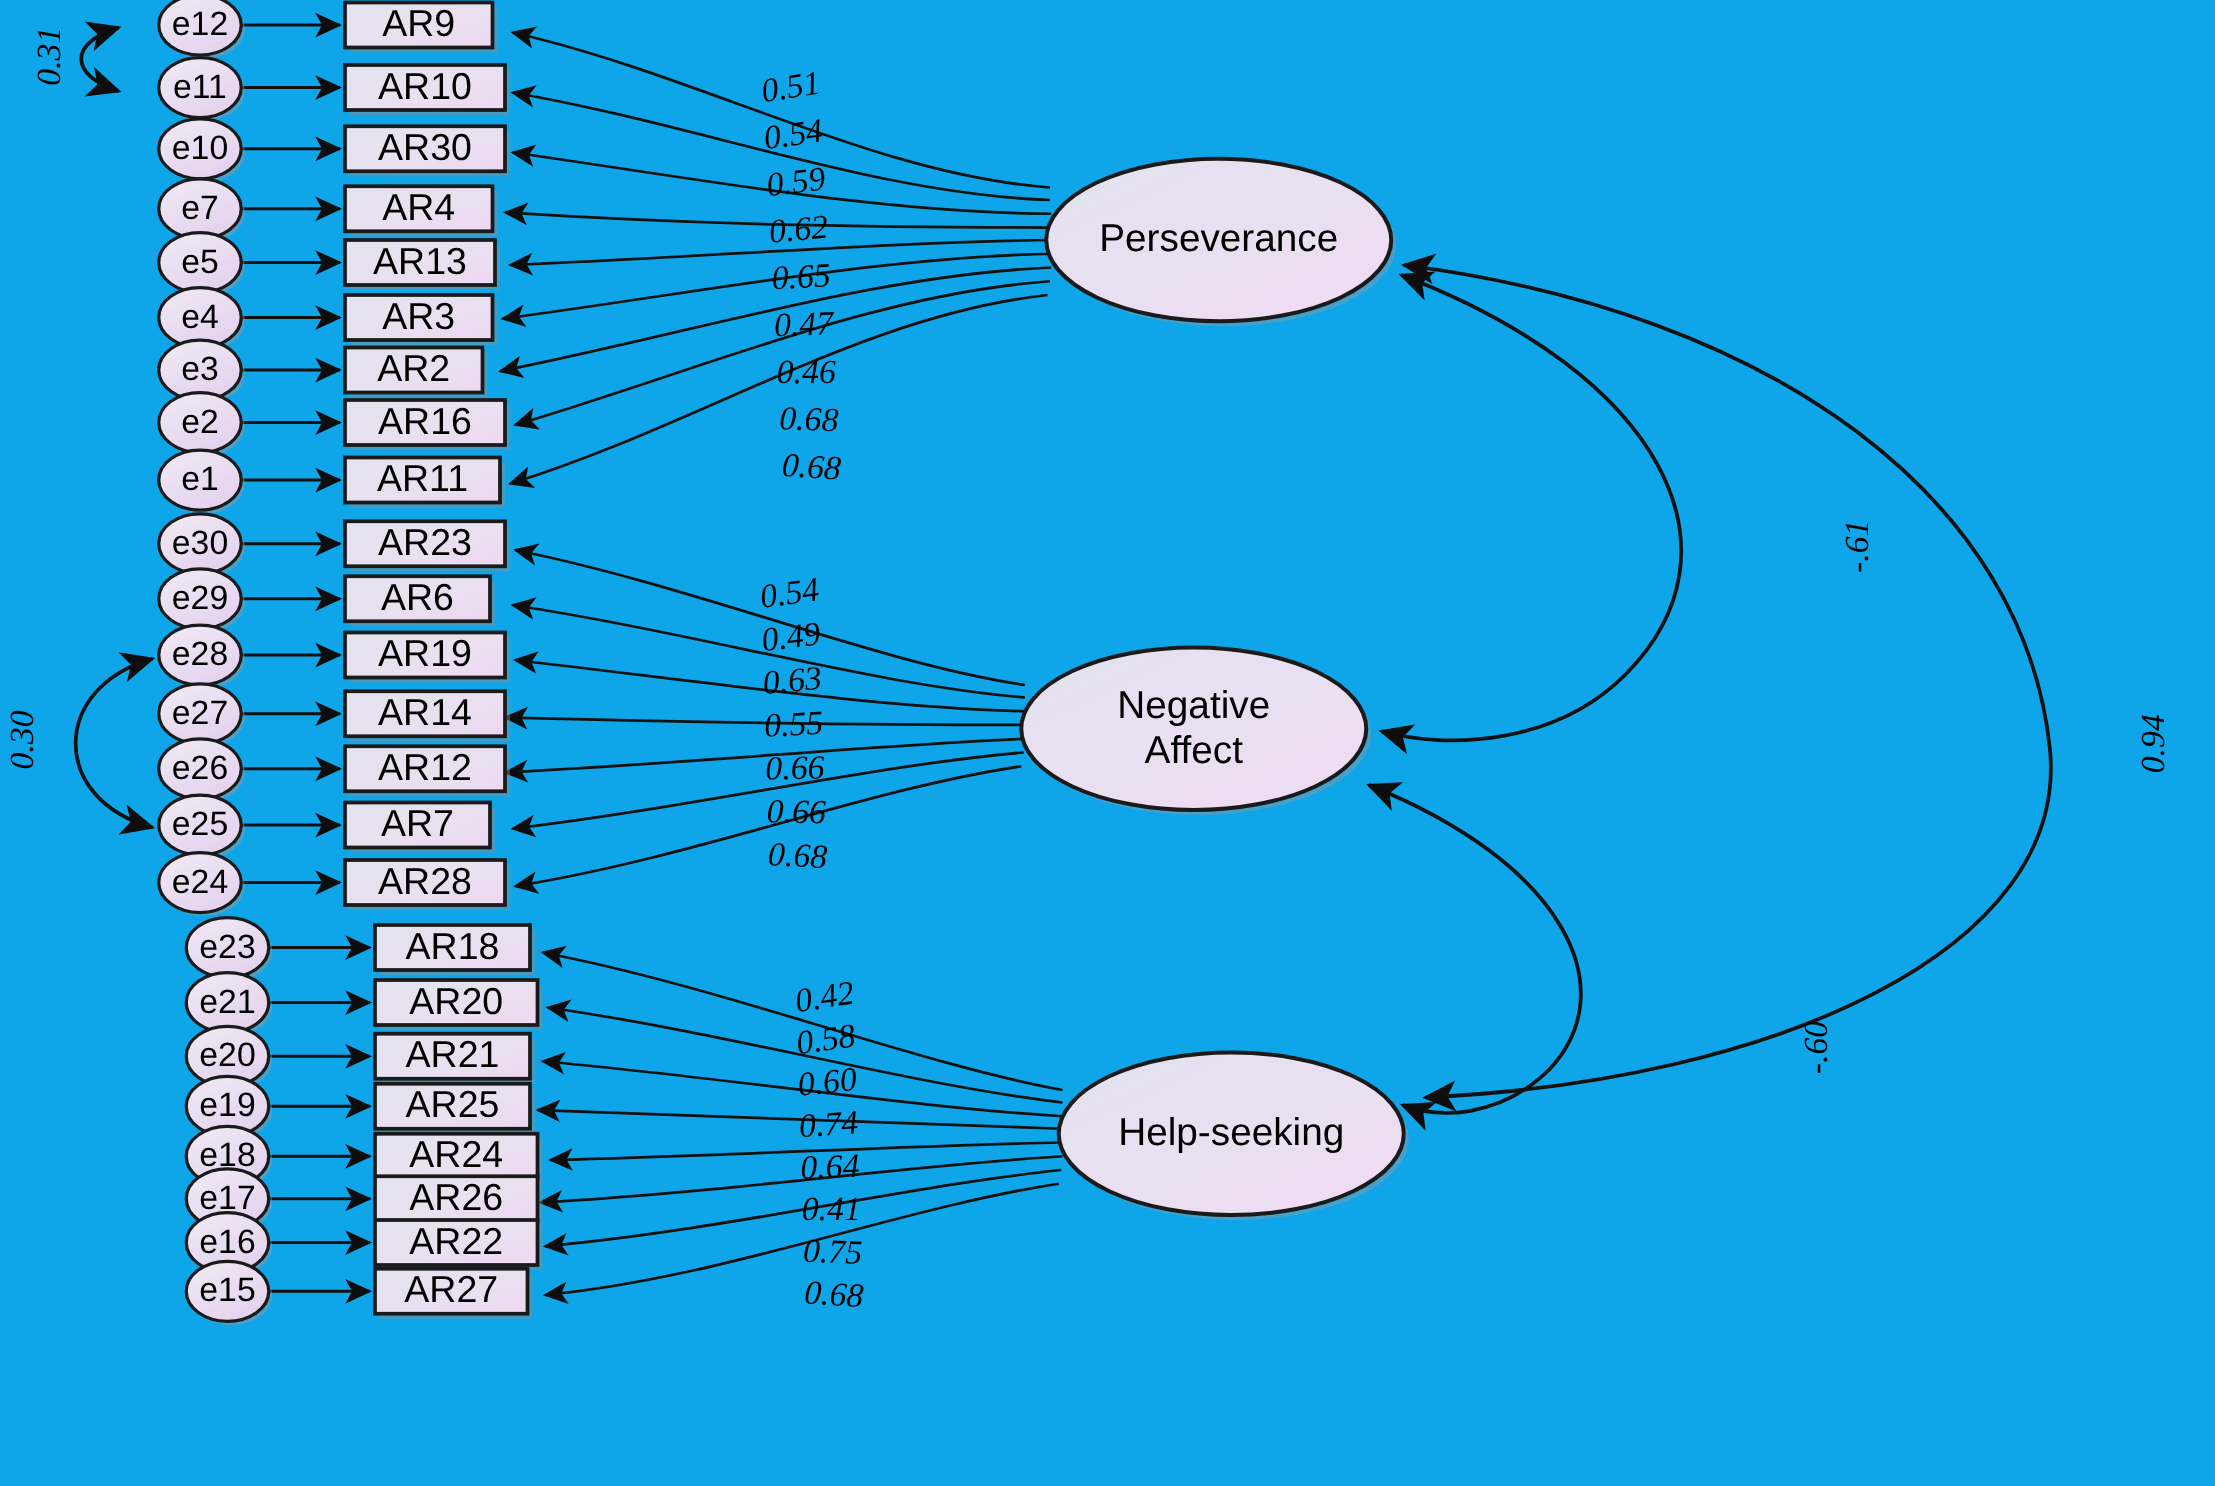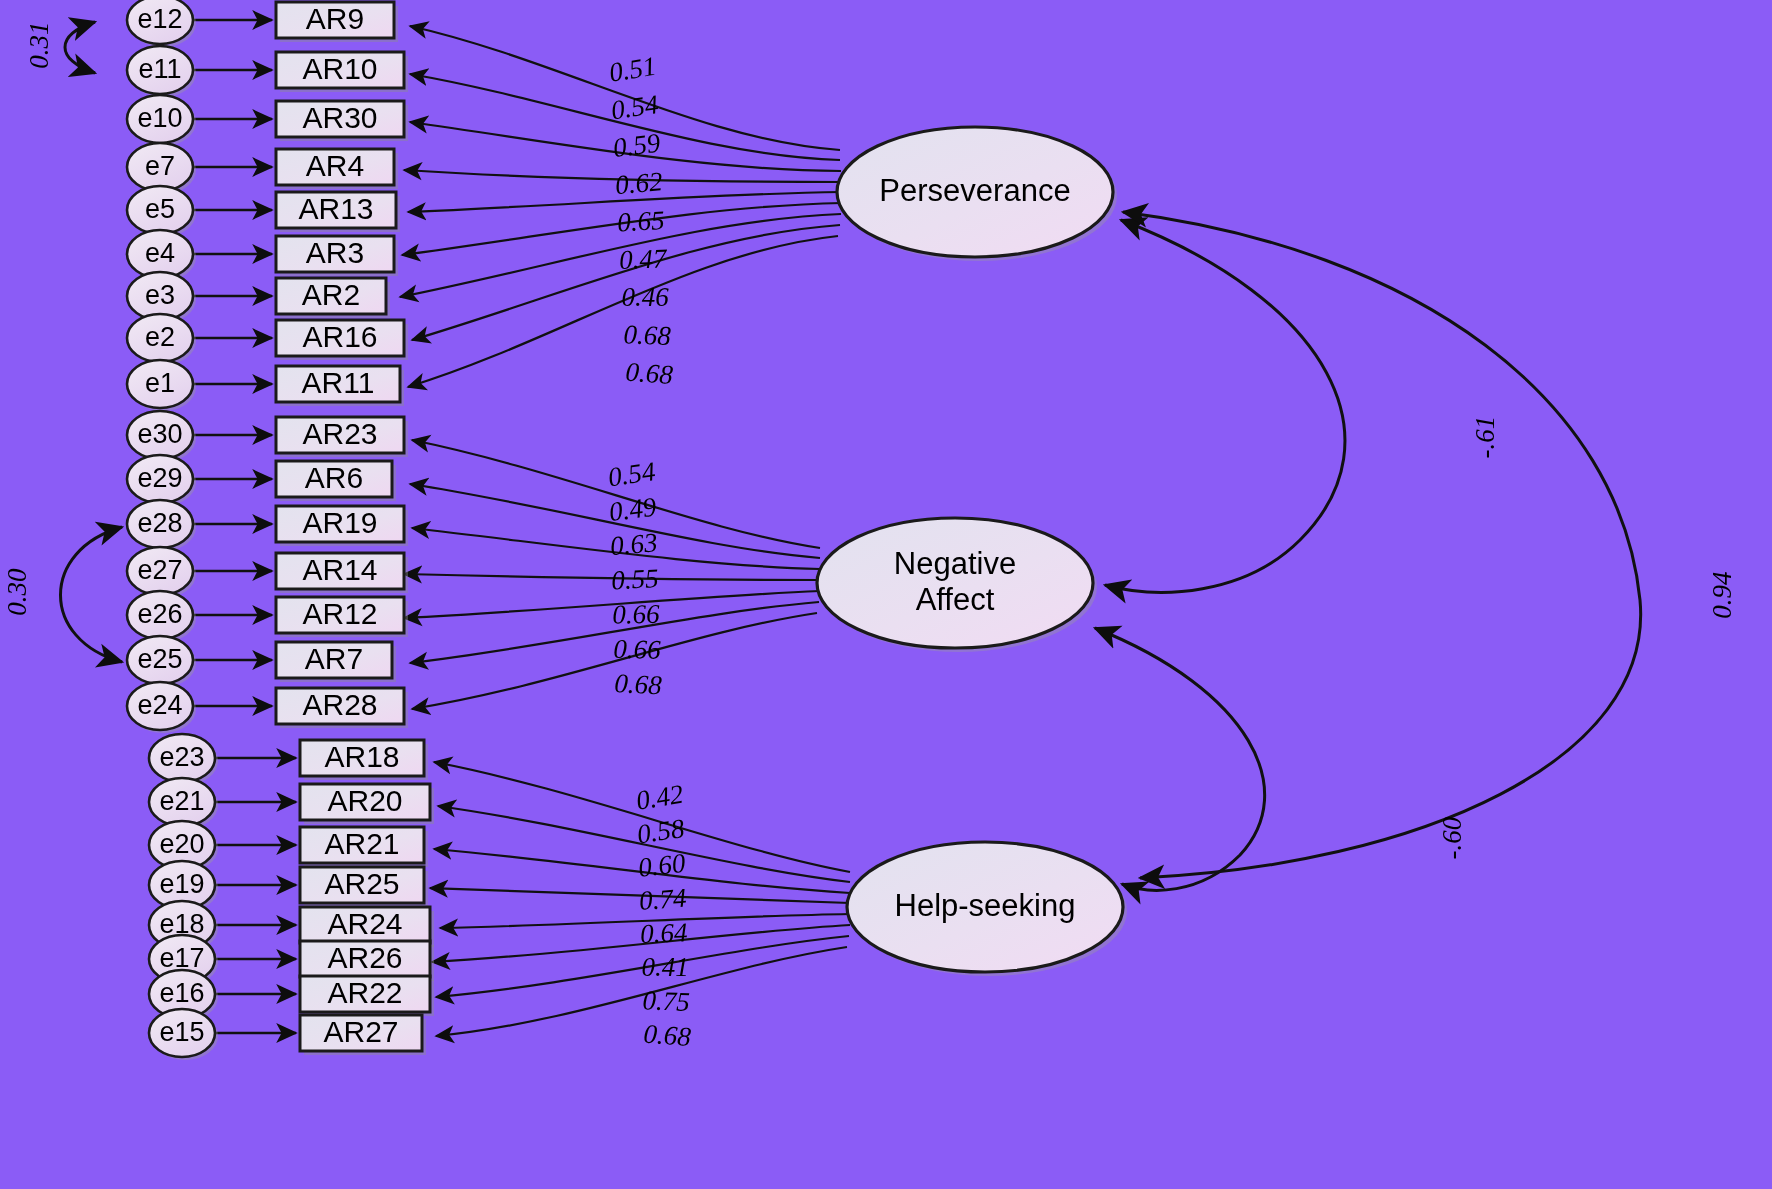--- a/index.html
+++ b/index.html
@@ -6,21 +6,21 @@
   html, body {
     margin: 0;
     padding: 0;
     background: #ffffff;
     font-family: "Liberation Sans", sans-serif;
   }
   #diagram-root {
     position: relative;
     width: 1772px;
     height: 1189px;
-    background: #8b5cf6;
+    background: #0ea5e9;
     overflow: hidden;
   }
   svg#sem-canvas {
     position: absolute;
     top: 0;
     left: 0;
     width: 1772px;
     height: 1189px;
   }
   .node-label {

